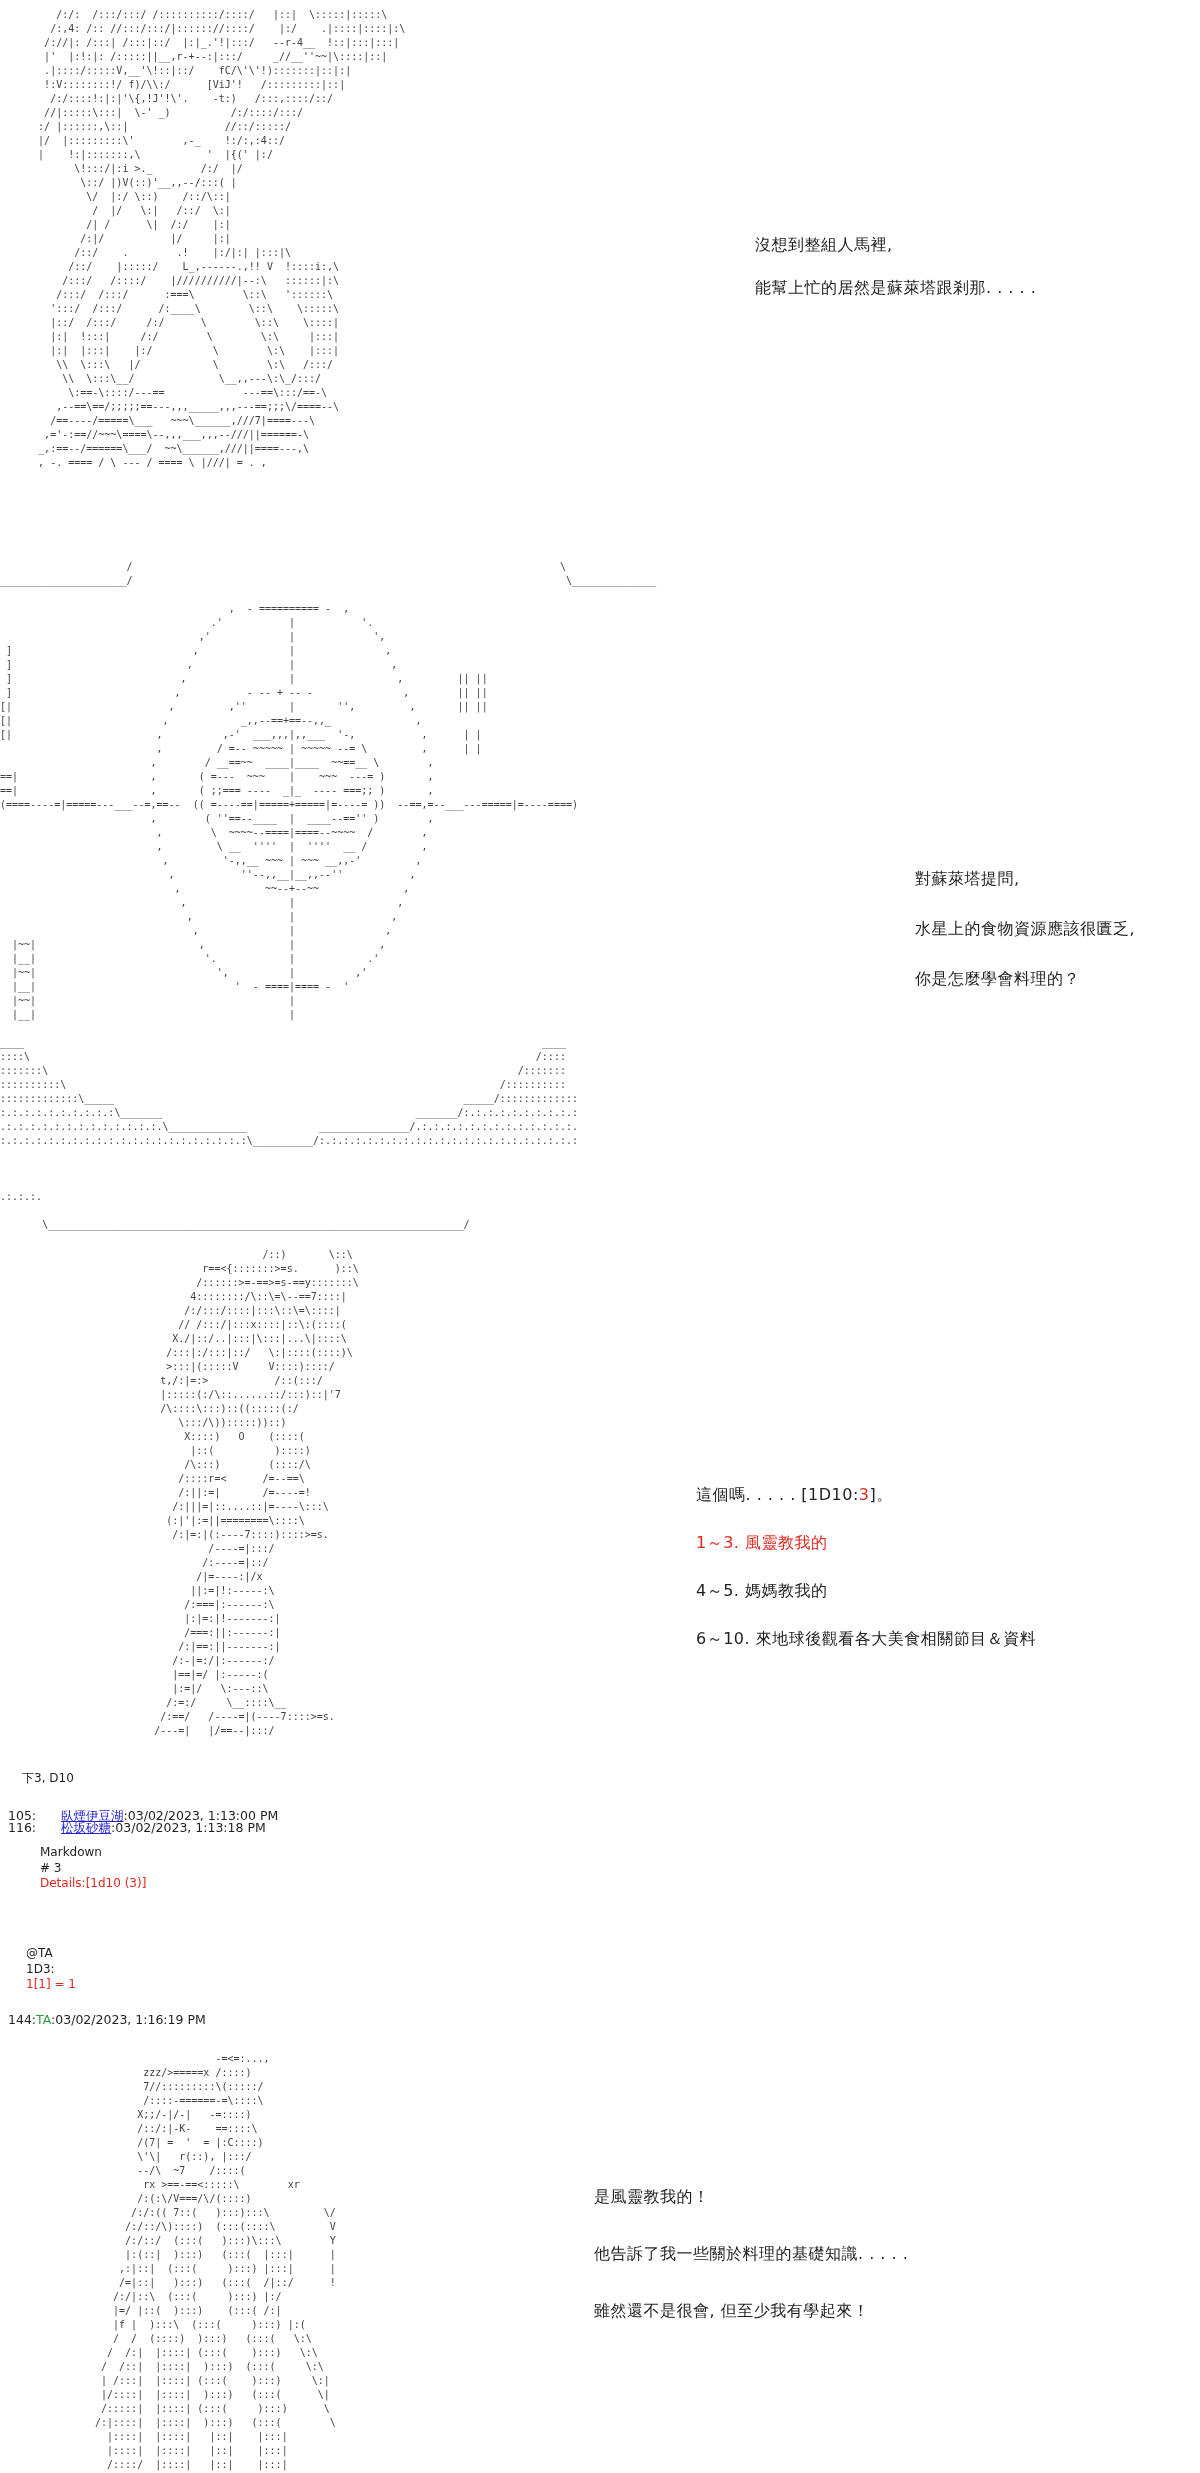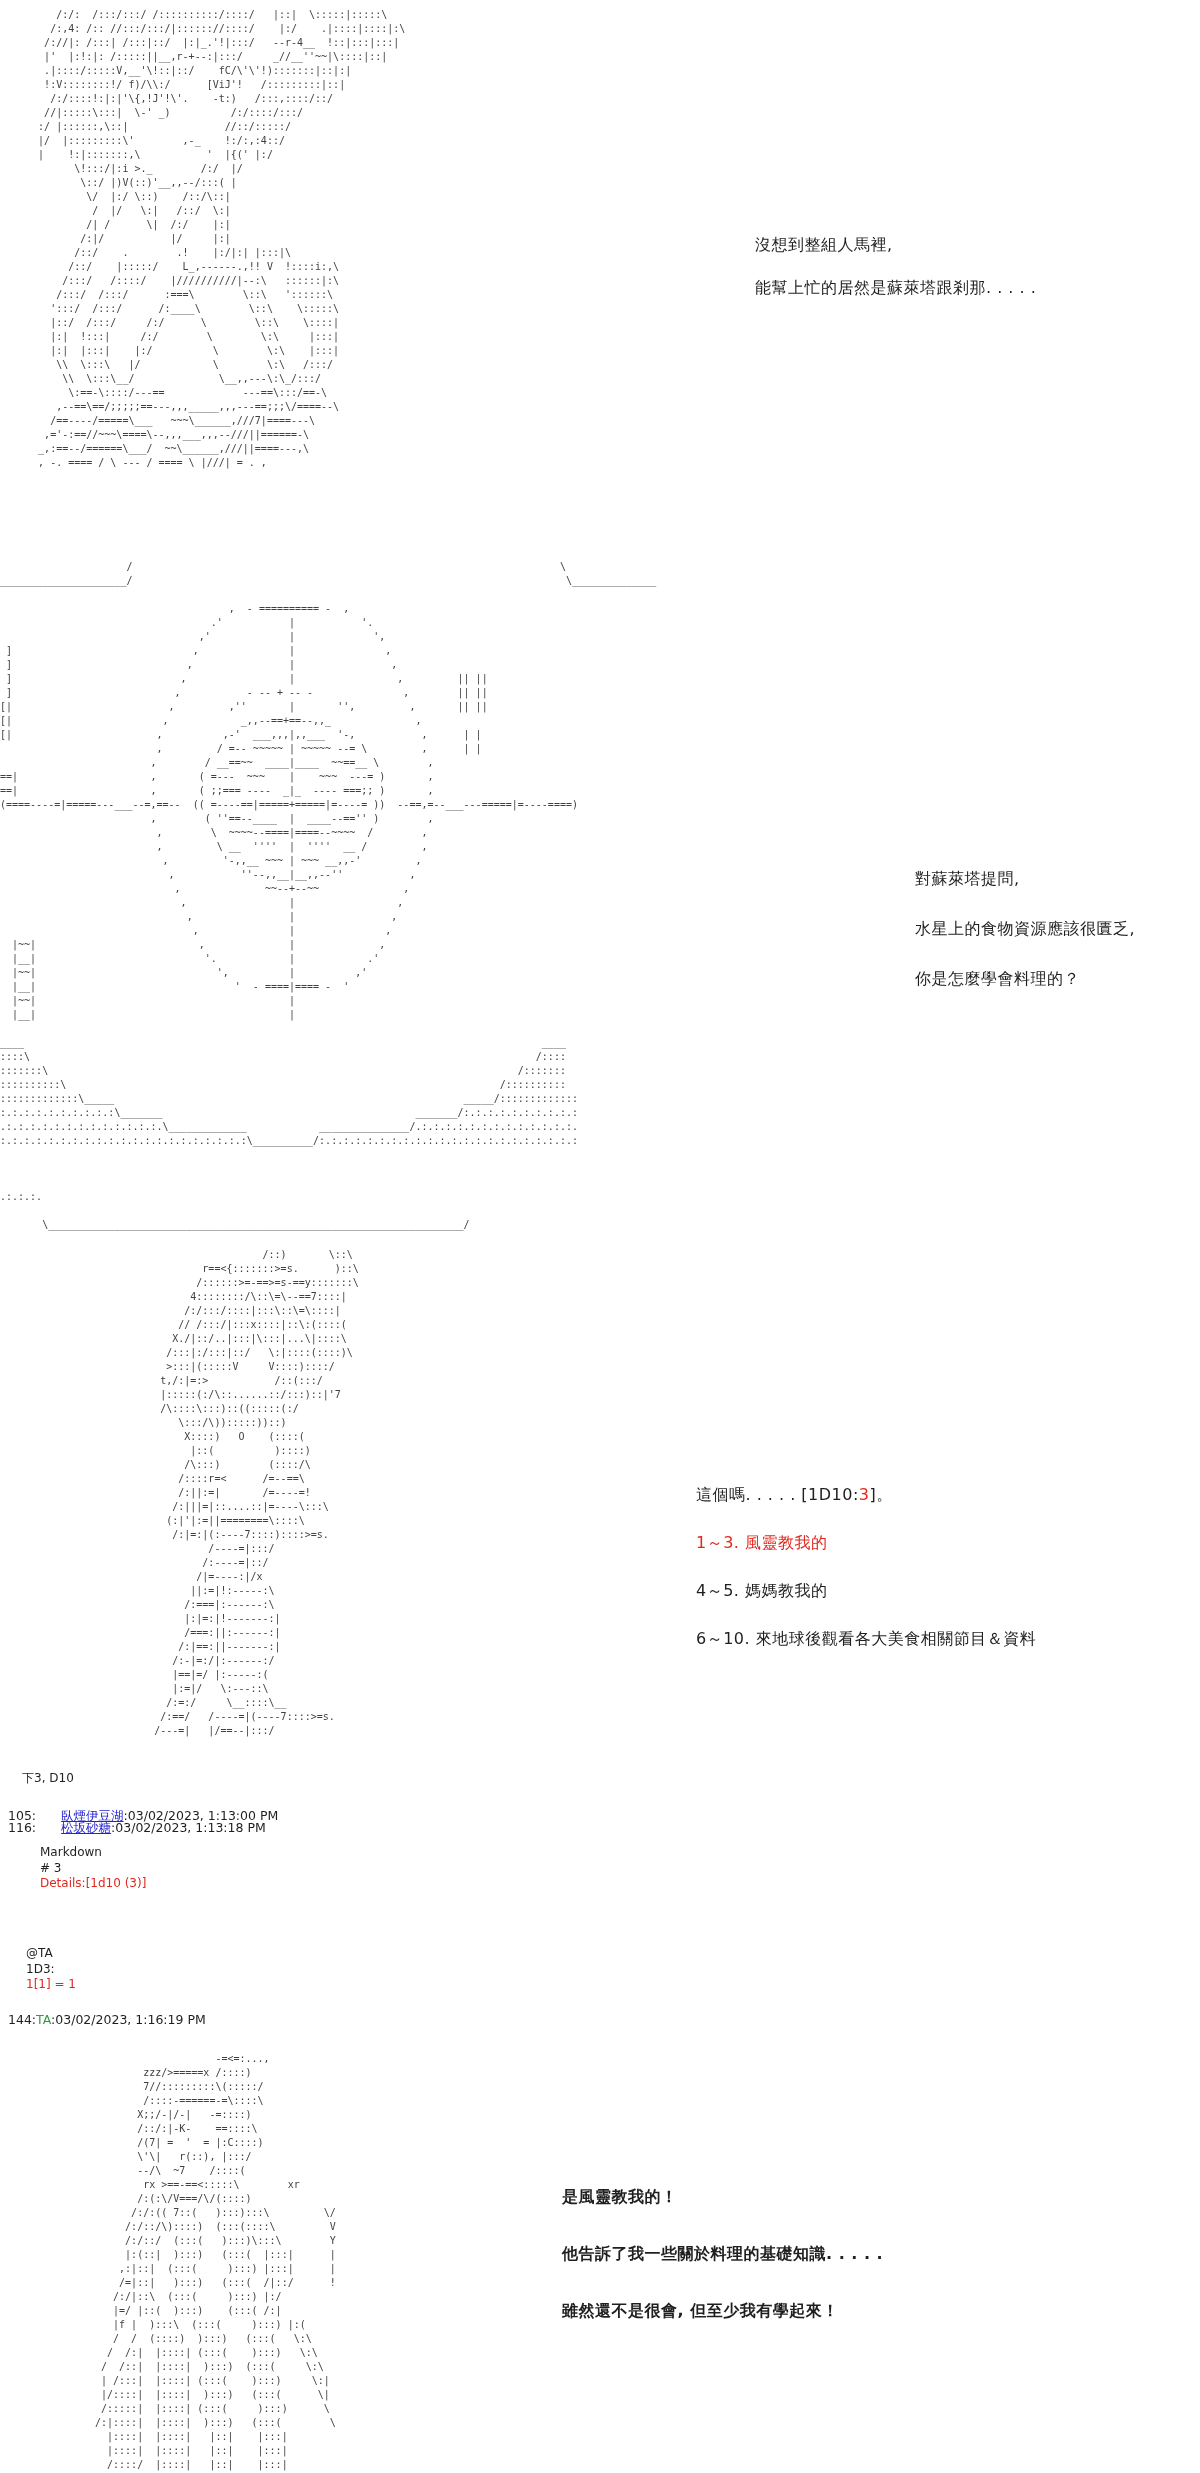--- a/index.html
+++ b/index.html
@@ -219,17 +219,17 @@
   /  /:|  |::::| (:::(    ):::)   \:\
  /  /::|  |::::|  ):::)  (:::(     \:\
  | /:::|  |::::| (:::(    ):::)     \:|
  |/::::|  |::::|  ):::)   (:::(      \|
  /:::::|  |::::| (:::(     ):::)      \
 /:|::::|  |::::|  ):::)   (:::(        \
   |::::|  |::::|   |::|    |:::|
   |::::|  |::::|   |::|    |:::|
   /::::/  |::::|   |::|    |:::|</pre>
 
-<div class="dlg gap40 abs" style="left:562px;top:2188px;font-weight:bold;">
+<div class="dlg gap40 abs" style="left:594px;top:2188px;">
   <div class="line">是風靈教我的！</div>
   <div class="line">他告訴了我一些關於料理的基礎知識. . . . .</div>
   <div class="line">雖然還不是很會, 但至少我有學起來！</div>
 </div>
 
 </body></html>

